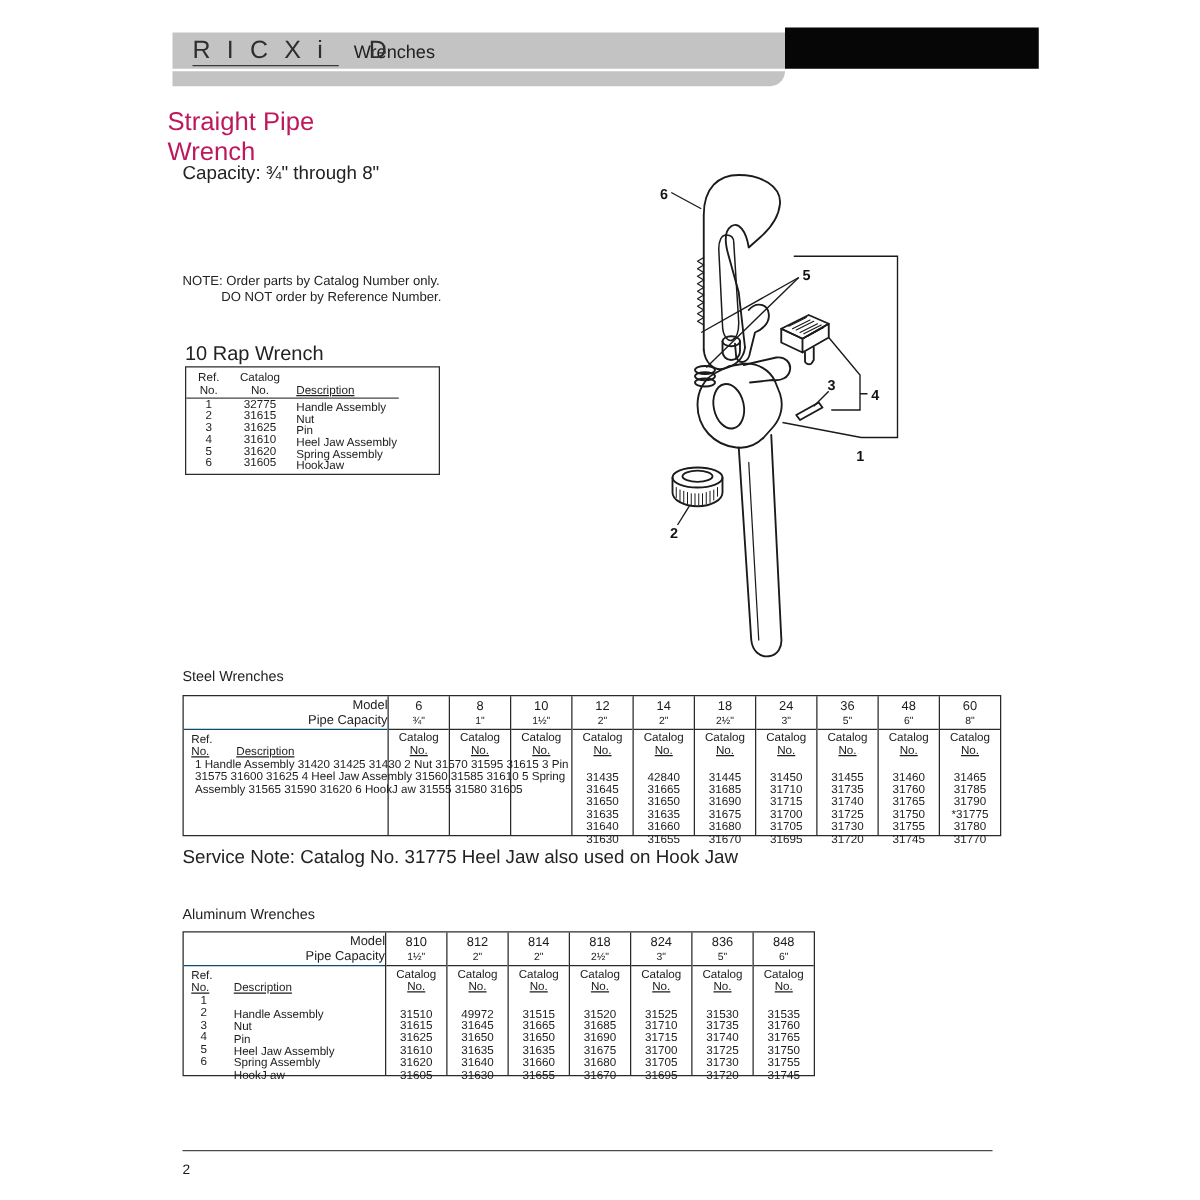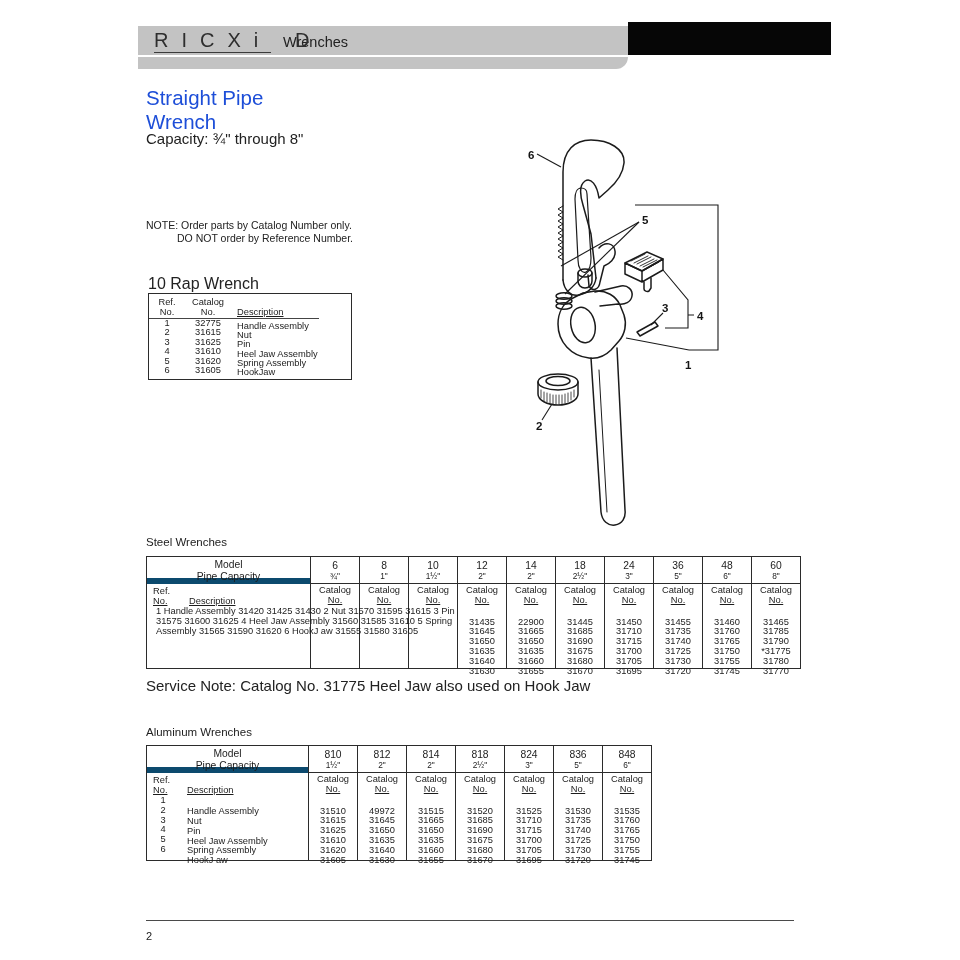--- a/index.html
+++ b/index.html
@@ -10,21 +10,21 @@
   .hdr-gray{position:absolute;left:138px;top:26px;width:490px;height:29px;background:#c3c3c3;}
   .hdr-black{position:absolute;left:628px;top:22px;width:203px;height:33px;background:#060606;}
   .hdr-strip{position:absolute;left:138px;top:57px;width:490px;height:12px;background:#c3c3c3;
              border-radius:0 0 14px 0;}
   .logo-main{position:absolute;left:16px;top:4px;font-size:20px;letter-spacing:13px;color:#2e2e2e;
              border-bottom:1.5px solid #3a3a3a;padding-bottom:2px;line-height:20px;}
   .logo-d{position:absolute;left:157px;top:4px;font-size:20px;color:#2e2e2e;line-height:20px;}
   .section-label{position:absolute;left:145px;top:8px;font-size:14.5px;color:#222;}
 
   
-  .title{position:absolute;left:146px;top:86px;font-size:20.5px;line-height:23.5px;font-weight:500;color:#1d4ed8;}
+  .title{position:absolute;left:134px;top:86px;font-size:20.5px;line-height:23.5px;font-weight:500;color:#be185d;}
   .capacity{position:absolute;left:146px;top:130px;font-size:15px;color:#222;}
   .note{position:absolute;left:146px;top:219px;font-size:10.5px;line-height:12.5px;color:#222;}
   .note .ind{margin-left:31px;}
 
   
   .sec-label{position:absolute;font-size:11.5px;color:#222;}
 
   
   .rap-table{position:absolute;left:148px;top:293px;width:204px;height:87px;border:1px solid #2b2b2b;
              font-size:9.3px;line-height:9.6px;box-sizing:border-box;}
@@ -36,21 +36,21 @@
   .rap-row{display:flex;height:9.4px;line-height:9.4px;}
   .rap-c.ref{width:24px;margin-left:6px;text-align:center;}
   .rap-c.cat{width:42px;margin-left:8px;text-align:center;}
   .rap-c.desc{margin-left:8px;position:relative;top:2.5px;white-space:nowrap;}
 
   
   .tbl{position:absolute;display:flex;border:1px solid #2b2b2b;box-sizing:border-box;background:transparent;}
   .model-col{position:relative;box-sizing:border-box;}
   .steel-tbl .model-col{width:163px;}
   .alum-tbl .model-col{width:161px;}
-  .model-hdr{height:27px;border-bottom:6px solid #0c4a6e;box-sizing:border-box;text-align:center;
+  .model-hdr{height:27px;border-bottom:1px solid #0c4a6e;box-sizing:border-box;text-align:right;
              font-size:10.3px;line-height:11.5px;padding-top:2px;}
   .left-body{position:relative;font-size:9.3px;line-height:9.8px;}
   .ref-hdr{position:absolute;left:6px;top:3px;text-align:left;}
   .desc-hdr{position:absolute;left:42px;top:13px;text-decoration:underline;}
   .alum-tbl .desc-hdr{left:40px;}
   .u{text-decoration:underline;}
   .dcol{width:49px;border-left:1px solid #2b2b2b;box-sizing:border-box;text-align:center;}
   .dcol-hdr{height:27px;border-bottom:1px solid #2b2b2b;box-sizing:border-box;padding-top:3px;}
   .dnum{font-size:10.3px;line-height:11px;}
   .dcap{font-size:8.3px;line-height:10px;}
@@ -263,21 +263,21 @@
         <div class="dcol">
           <div class="dcol-hdr">
             <div class="dnum">14</div>
             <div class="dcap">2"</div>
           </div>
           <div class="cat-hdr">
             <div>Catalog</div>
             <div class="u">No.</div>
           </div>
           <div class="vals">
-            <div>22900</div>
+            <div>42840</div>
             <div>31665</div>
             <div>31650</div>
             <div>31635</div>
             <div>31660</div>
             <div>31655</div>
           </div>
         </div>
         <div class="dcol">
           <div class="dcol-hdr">
             <div class="dnum">18</div>

